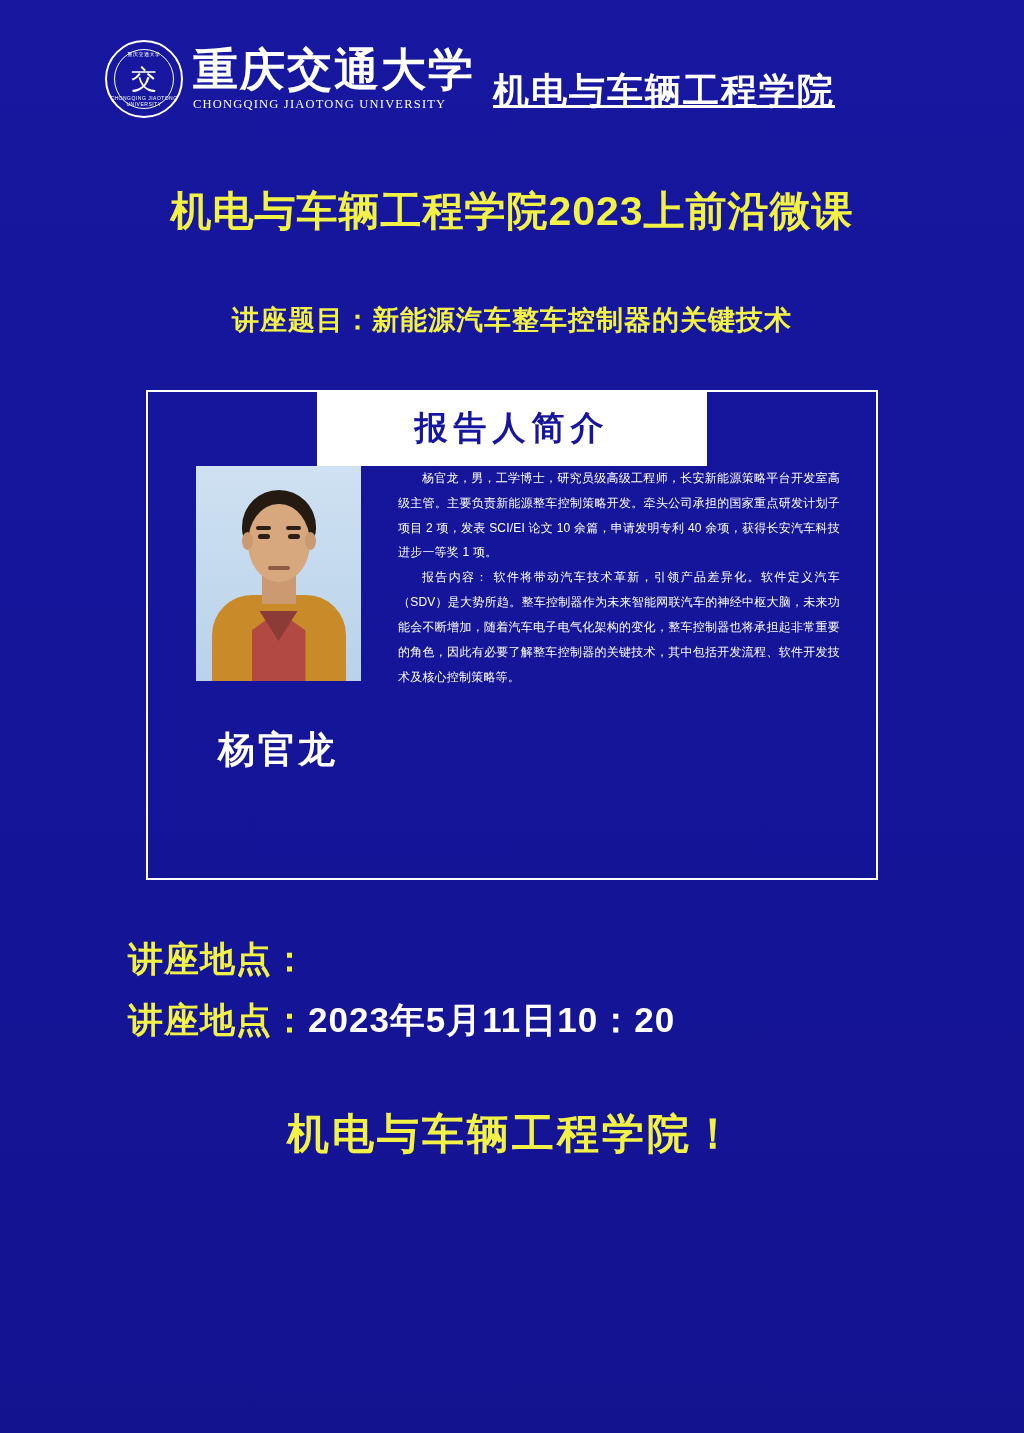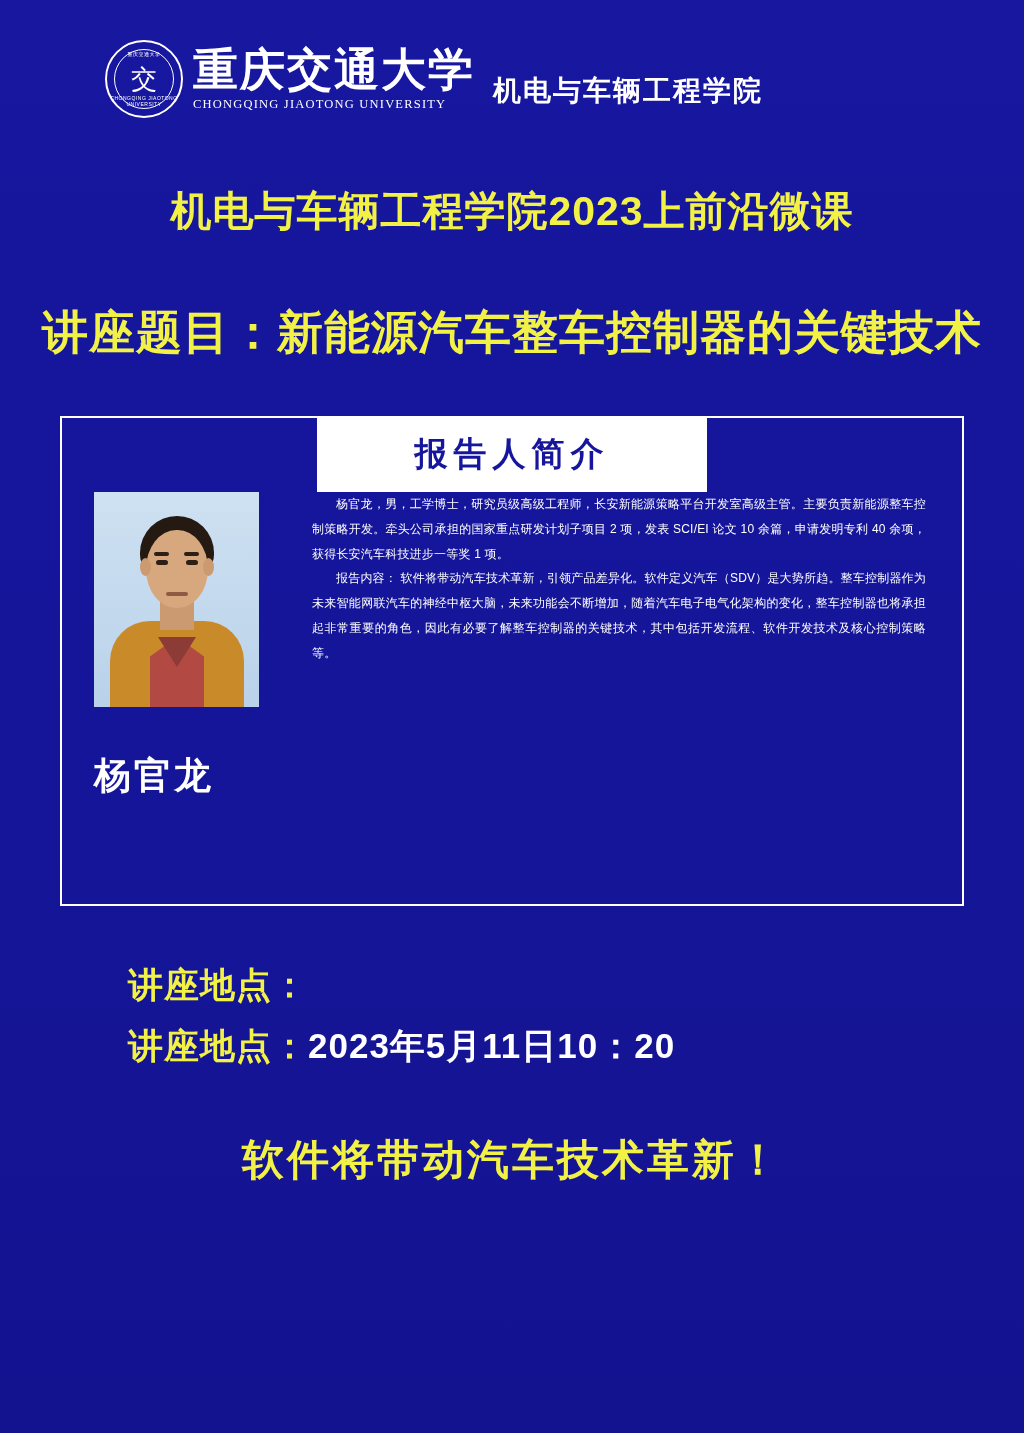--- a/index.html
+++ b/index.html
@@ -87,53 +87,54 @@
   .univ-en {
     color: #ffffff;
     font-size: 12.5px;
     letter-spacing: 1.2px;
     white-space: nowrap;
     margin-top: 3px;
     font-family: "Liberation Serif", serif;
   }
   .college-name {
     color: #ffffff;
-    font-size: 28px;
+    font-size: 36px;
     font-weight: bold;
     letter-spacing: 2px;
     white-space: nowrap;
     align-self: center;
     margin-top: 24px;
+    text-decoration: underline;
   }
 
   
   .title-main {
     color: #f2f246;
     font-size: 41px;
     font-weight: bold;
     text-align: center;
     letter-spacing: 1px;
     margin-top: 66px;
     white-space: nowrap;
   }
   .title-sub {
     color: #f2f246;
-    font-size: 46px;
+    font-size: 27px;
     font-weight: bold;
     text-align: center;
     letter-spacing: 1px;
     margin-top: 63px;
     white-space: nowrap;
   }
 
   
   .speaker-block {
     position: relative;
     margin: 52px auto 2px auto;
-    width: 904px;
+    width: 732px;
   }
   .speaker-frame {
     border: 2px solid #ffffff;
     height: 490px;
     margin-top: 26px;
     box-sizing: border-box;
     position: relative;
   }
   .badge {
     position: absolute;
@@ -157,21 +158,21 @@
   .speaker-inner {
     display: flex;
     padding: 74px 30px 0 32px;
     box-sizing: border-box;
   }
   .photo-col {
     width: 196px;
     flex: 0 0 196px;
     display: flex;
     flex-direction: column;
-    align-items: flex-start;
+    align-items: center;
   }
   .photo {
     width: 165px;
     height: 215px;
     background: linear-gradient(180deg, #cfe1f2 0%, #b9d2ea 100%);
     position: relative;
     overflow: hidden;
   }
   
   .ph-hair {
@@ -367,16 +368,16 @@
     <div class="info-line">
       <span class="info-label">讲座地点：</span>
     </div>
     <div class="info-line">
       <span class="info-label">讲座地点：</span>
       <span class="info-value">2023年5月11日10：20</span>
     </div>
   </div>
 
   <div class="footer">
-    <span class="footer-text">软件将带动汽车技术革新！</span>
+    <span class="footer-text">机电与车辆工程学院！</span>
   </div>
 
 </div>
 
 </body></html>

